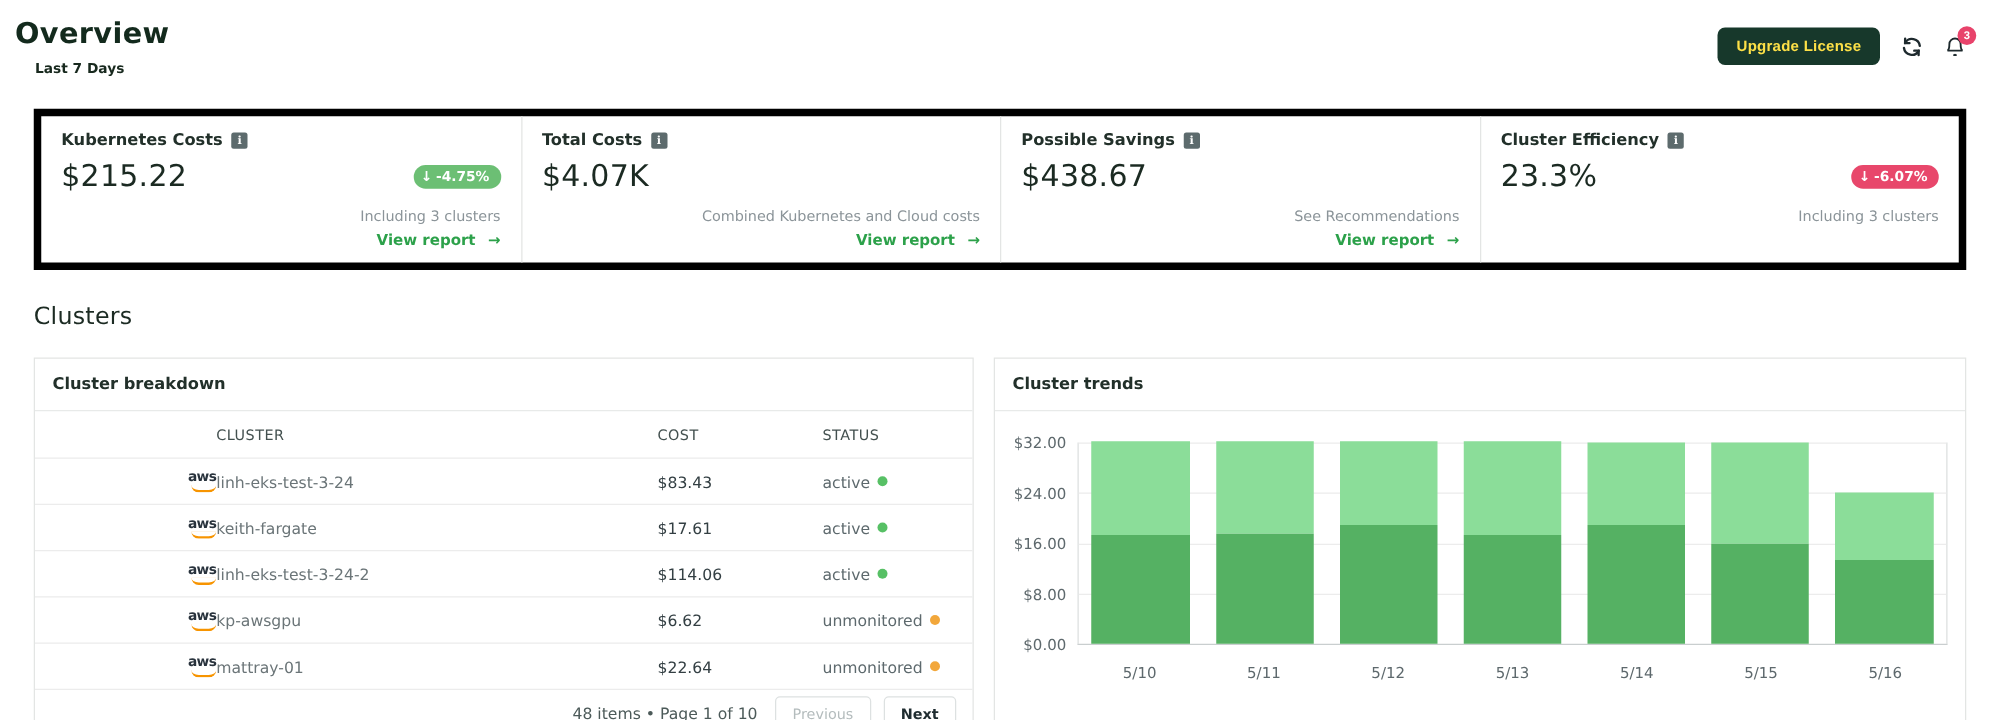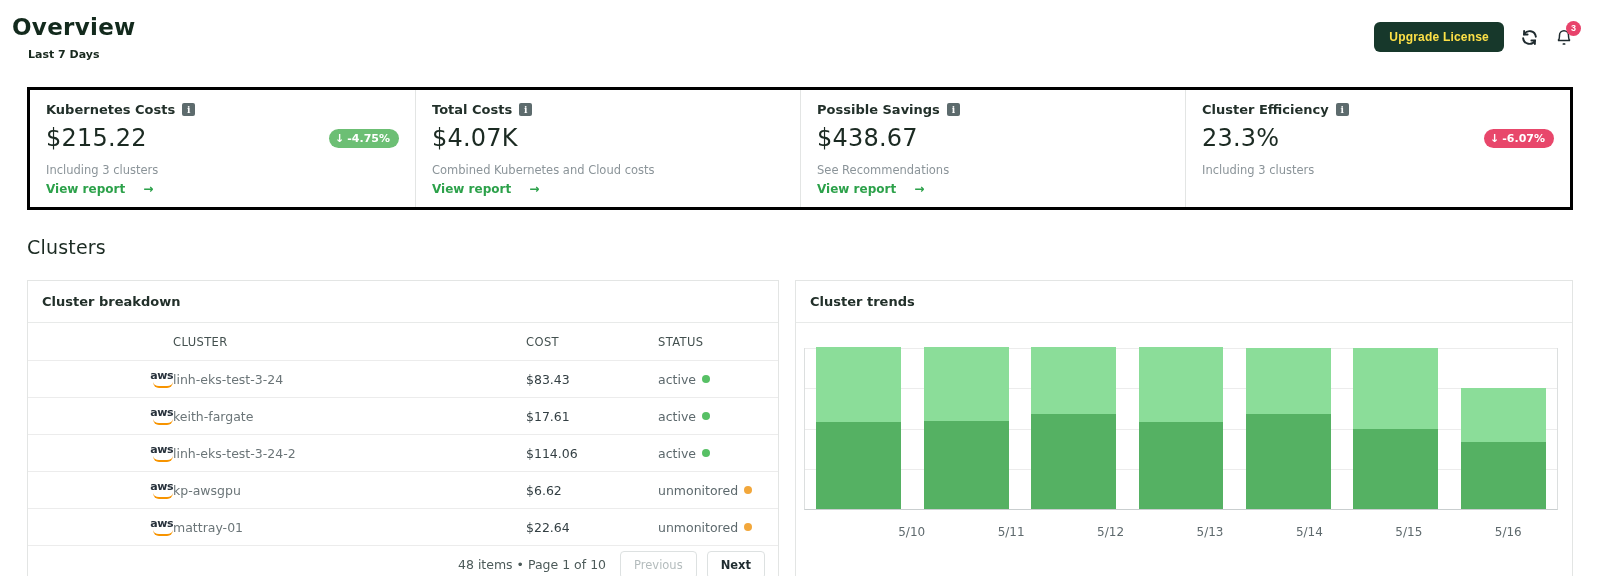--- a/index.html
+++ b/index.html
@@ -13,37 +13,37 @@
   .topbar-actions { display:flex; align-items:center; gap:16px; margin-top:8px; }
   .upgrade-btn { background:#17382b; color:#fde047; font-size:12px; font-weight:bold;
     border:none; border-radius:6px; padding:8px 15px; cursor:pointer; letter-spacing:.2px; }
   .icon-btn { background:none; border:none; cursor:pointer; position:relative; display:flex; align-items:center; }
   .badge-count { position:absolute; top:-7px; right:-8px; background:#e8436b; color:#fff;
     font-size:9px; font-weight:bold; width:15px; height:15px; border-radius:50%;
     display:flex; align-items:center; justify-content:center; }
 
   
   .cards { display:grid; grid-template-columns:1fr 1fr 1fr 1fr; margin:26px 27px 0;
-    border:3px solid #000000; background:#fff; }
+    border:6px solid #000000; background:#fff;text-align:right; }
   .card { padding:12px 16px 10px; min-height:94px; }
   .card + .card { border-left:1px solid #e3e5e4; }
   .card-label-row { display:flex; align-items:center; gap:7px; }
   .card-label { font-size:13px; font-weight:bold; color:#22302a; }
   .info-icon { width:13px; height:13px; background:#5d6b6d; color:#fff; border-radius:2px;
     font-size:9px; font-weight:bold; display:inline-flex; align-items:center; justify-content:center;
     font-family:"DejaVu Serif","Liberation Serif",serif; cursor:pointer; }
   .card-value-row { display:flex; align-items:center; justify-content:space-between; margin-top:7px; }
   .card-value { font-size:24px; color:#1b2a22; letter-spacing:.2px; }
   .pill { color:#fff; font-size:11px; font-weight:bold; border-radius:11px; padding:3px 9px 3px 6px;
     display:inline-flex; align-items:center; gap:3px; }
   .pill.green { background:#6cbf74; }
   .pill.red { background:#e8476b; }
   .card-subtext { font-size:11.5px; color:#8b9499; margin-top:11px; }
   .view-report { font-size:12px; font-weight:bold; color:#2ca14a; margin-top:5px; display:inline-flex;
-    gap:18px; cursor:pointer; text-decoration:none; }
+    gap:10px; cursor:pointer; text-decoration:none; }
 
   
   .section-title { font-size:19px; color:#1c2b23; margin:26px 0 0 27px; letter-spacing:.2px; }
 
   .panels { display:flex; gap:16px; margin:22px 27px 0; }
   .panel { border:1px solid #e3e5e4; background:#fff; }
   .panel.left { width:752px; }
   .panel.right { flex:1; }
   .panel-title { font-size:13px; font-weight:bold; color:#22302a; padding:13px 14px;
     border-bottom:1px solid #e8eae9; }
@@ -241,20 +241,27 @@
     <div class="tbl-footer">
       <span class="pg-summary">48 items • Page 1 of 10</span>
       <button class="pg-btn prev">Previous</button>
       <button class="pg-btn next">Next</button>
     </div>
   </div>
 
   <div class="panel right">
     <div class="panel-title">Cluster trends</div>
     <div class="chart-wrap">
+      <div class="y-axis">
+        <span style="top:0%">$32.00</span>
+        <span style="top:25%">$24.00</span>
+        <span style="top:50%">$16.00</span>
+        <span style="top:75%">$8.00</span>
+        <span style="top:100%">$0.00</span>
+      </div>
       <div class="plot">
         <div class="gridline" style="top:0%"></div>
         <div class="gridline" style="top:25%"></div>
         <div class="gridline" style="top:50%"></div>
         <div class="gridline" style="top:75%"></div>
         <div class="bars">
             <div class="bar-slot">
               <div class="bar-stack">
                 <div class="seg" style="height: 87.075px; background: rgb(85, 177, 99);"></div>
                 <div class="seg" style="height: 74.925px; background: rgb(139, 221, 153);"></div>

